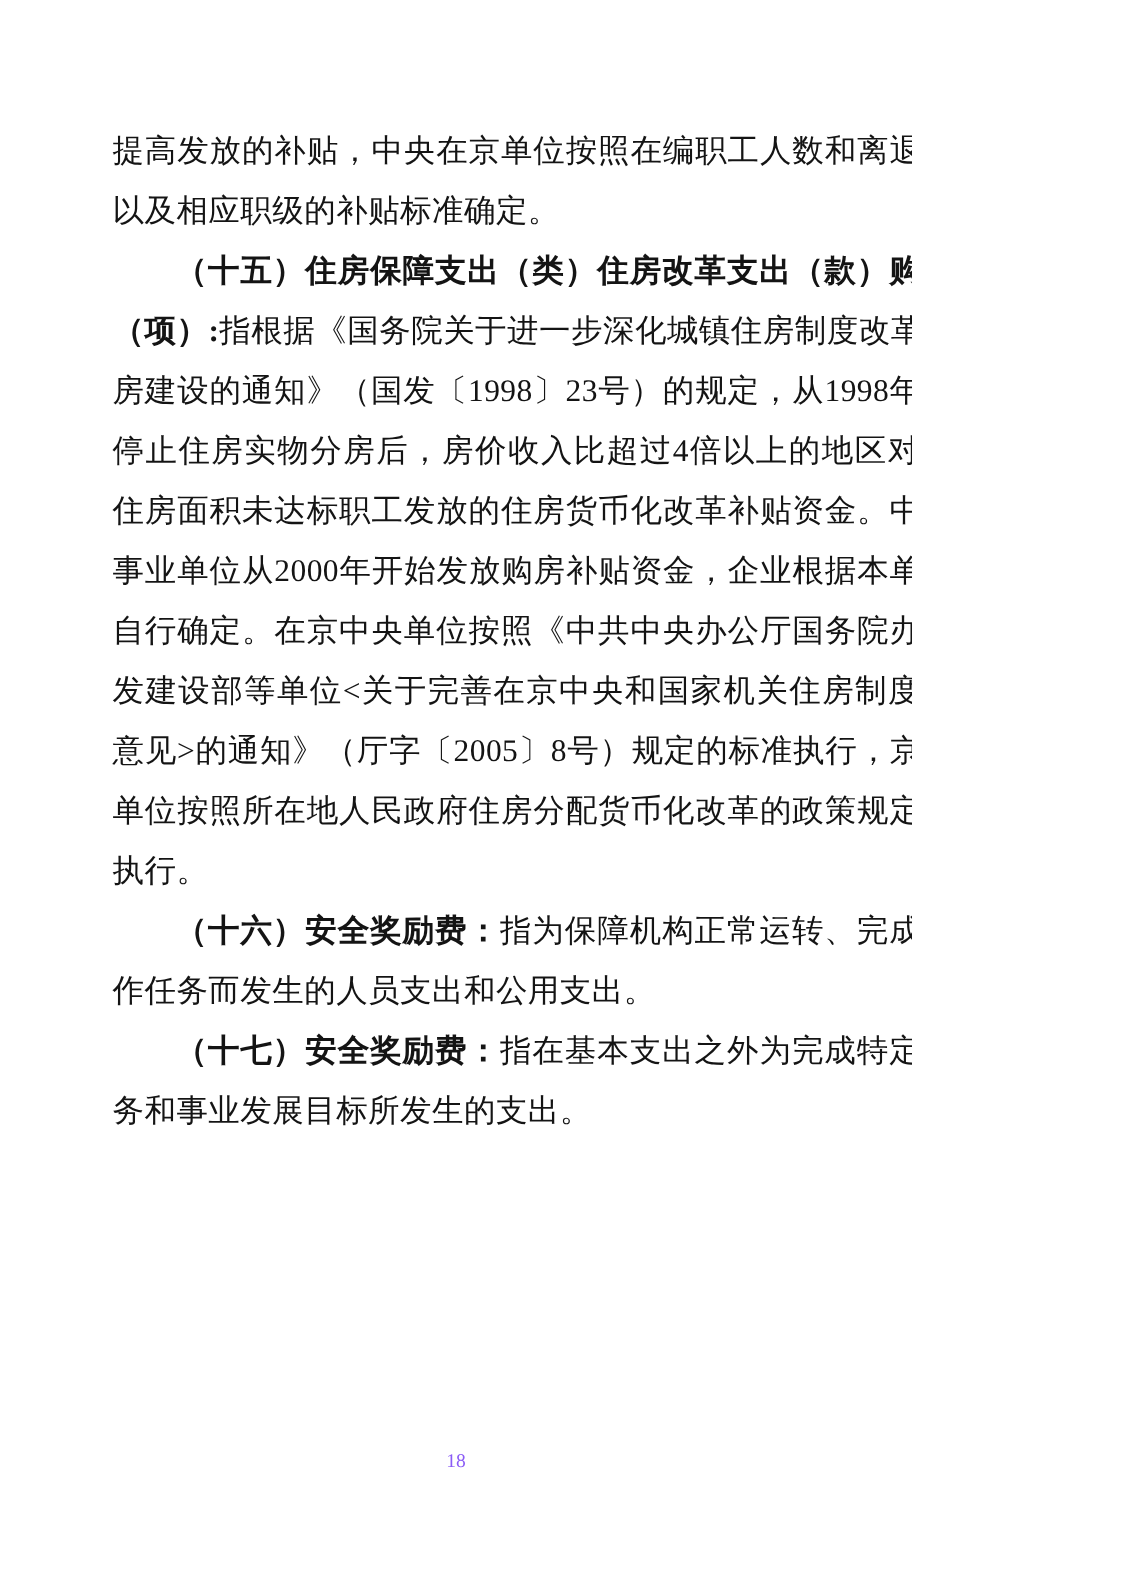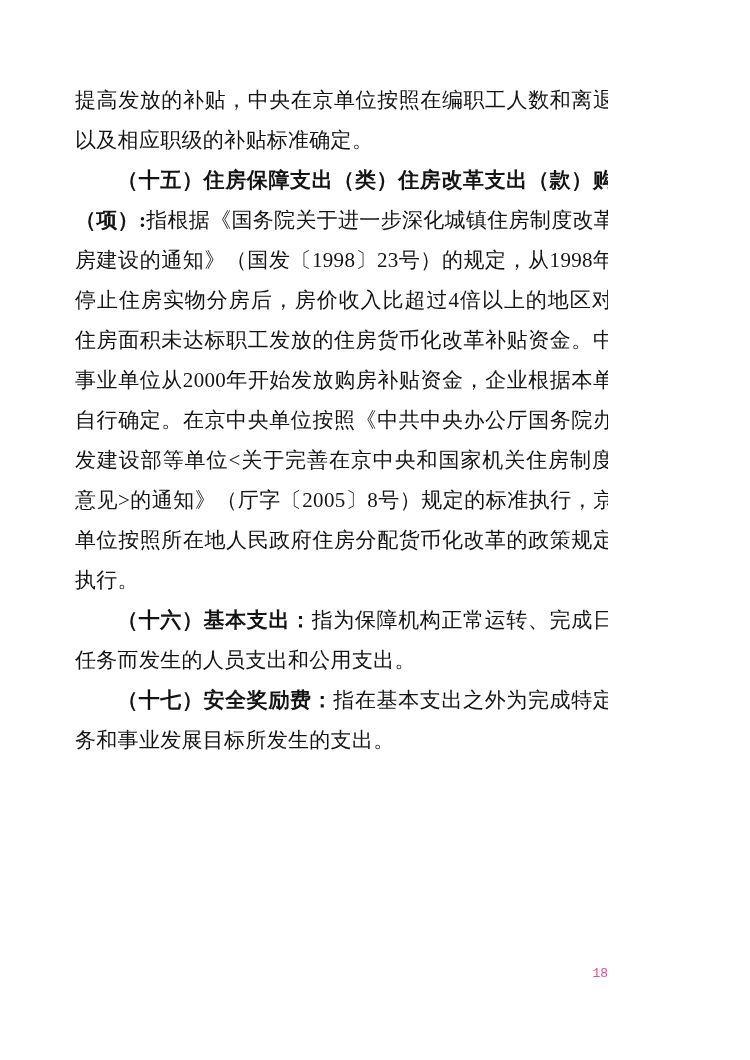--- a/index.html
+++ b/index.html
@@ -35,37 +35,37 @@
     text-indent: 0;
   }
   .lead {
     font-weight: bold;
   }
   .page-number {
     position: absolute;
     left: 0;
     right: 0;
     top: 966px;
-    text-align: right;
+    text-align: center;
     font-size: 13px;
-    color: #ec4899;
-    font-family: Liberation Mono, monospace;
+    color: #8b5cf6;
+    font-family: Liberation Serif, serif;
   }
 </style>
 </head>
 <body>
 
 <div class="page">
   <div class="content">
 
     <p class="para noindent"><b class="lead"></b><span>提高发放的补贴，中央在京单位按照在编职工人数和离退休人数以及相应职级的补贴标准确定。</span></p>
 
     <p class="para"><b class="lead">（十五）住房保障支出（类）住房改革支出（款）购房补贴（项）:</b><span>指根据《国务院关于进一步深化城镇住房制度改革加快住房建设的通知》（国发〔1998〕23号）的规定，从1998年下半年停止住房实物分房后，房价收入比超过4倍以上的地区对无房和住房面积未达标职工发放的住房货币化改革补贴资金。中央行政事业单位从2000年开始发放购房补贴资金，企业根据本单位情况自行确定。在京中央单位按照《中共中央办公厅国务院办公厅转发建设部等单位&lt;关于完善在京中央和国家机关住房制度的若干意见&gt;的通知》（厅字〔2005〕8号）规定的标准执行，京外中央单位按照所在地人民政府住房分配货币化改革的政策规定和标准执行。</span></p>
 
-    <p class="para"><b class="lead">（十六）基本支出：</b><span>指为保障机构正常运转、完成日常工作任务而发生的人员支出和公用支出。</span></p>
+    <p class="para"><b class="lead">（十六）安全奖励费：</b><span>指为保障机构正常运转、完成日常工作任务而发生的人员支出和公用支出。</span></p>
 
     <p class="para"><b class="lead">（十七）安全奖励费：</b><span>指在基本支出之外为完成特定行政任务和事业发展目标所发生的支出。</span></p>
 
 
   </div>
 
   <div class="page-number">18</div>
 </div>
 
 </body></html>

